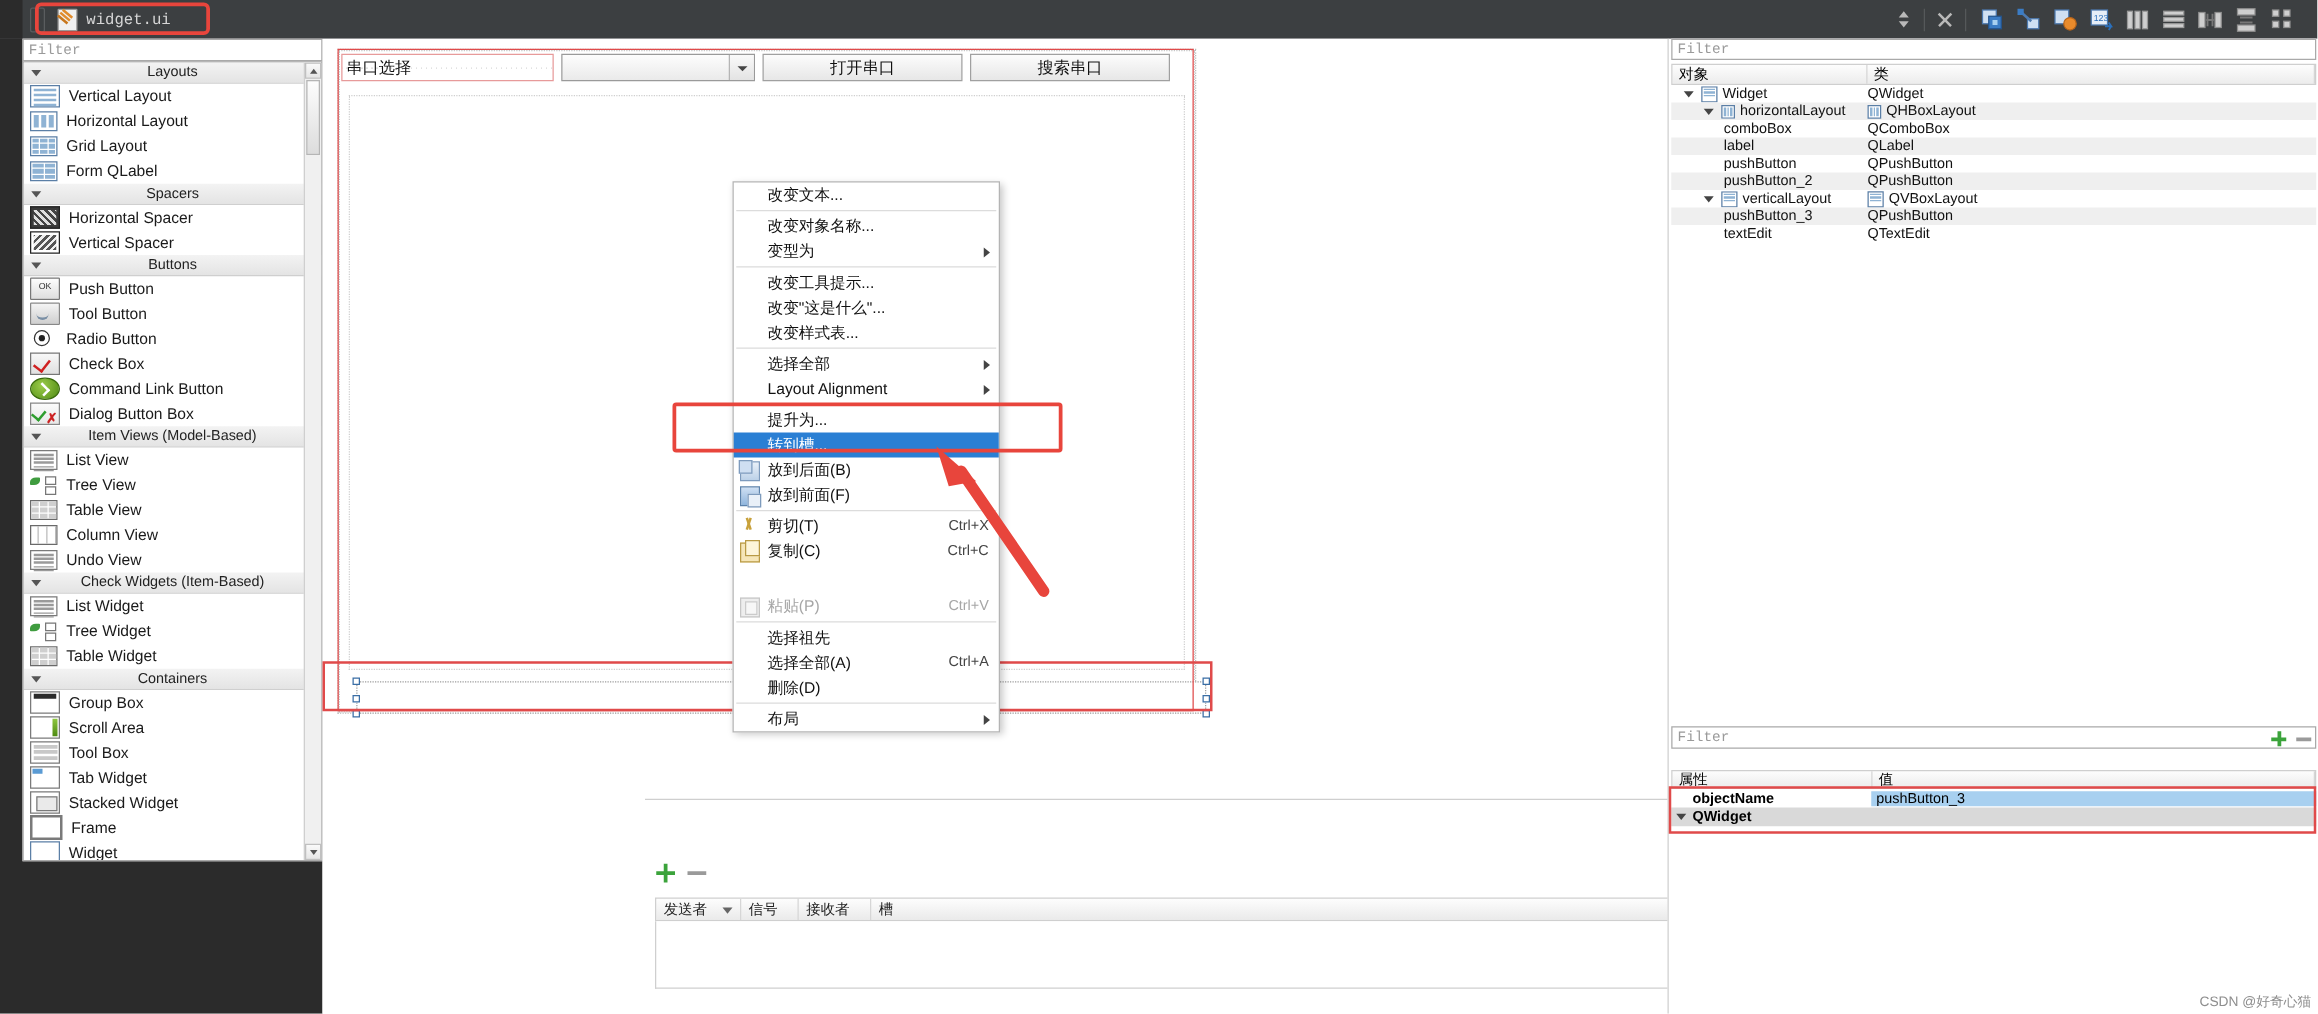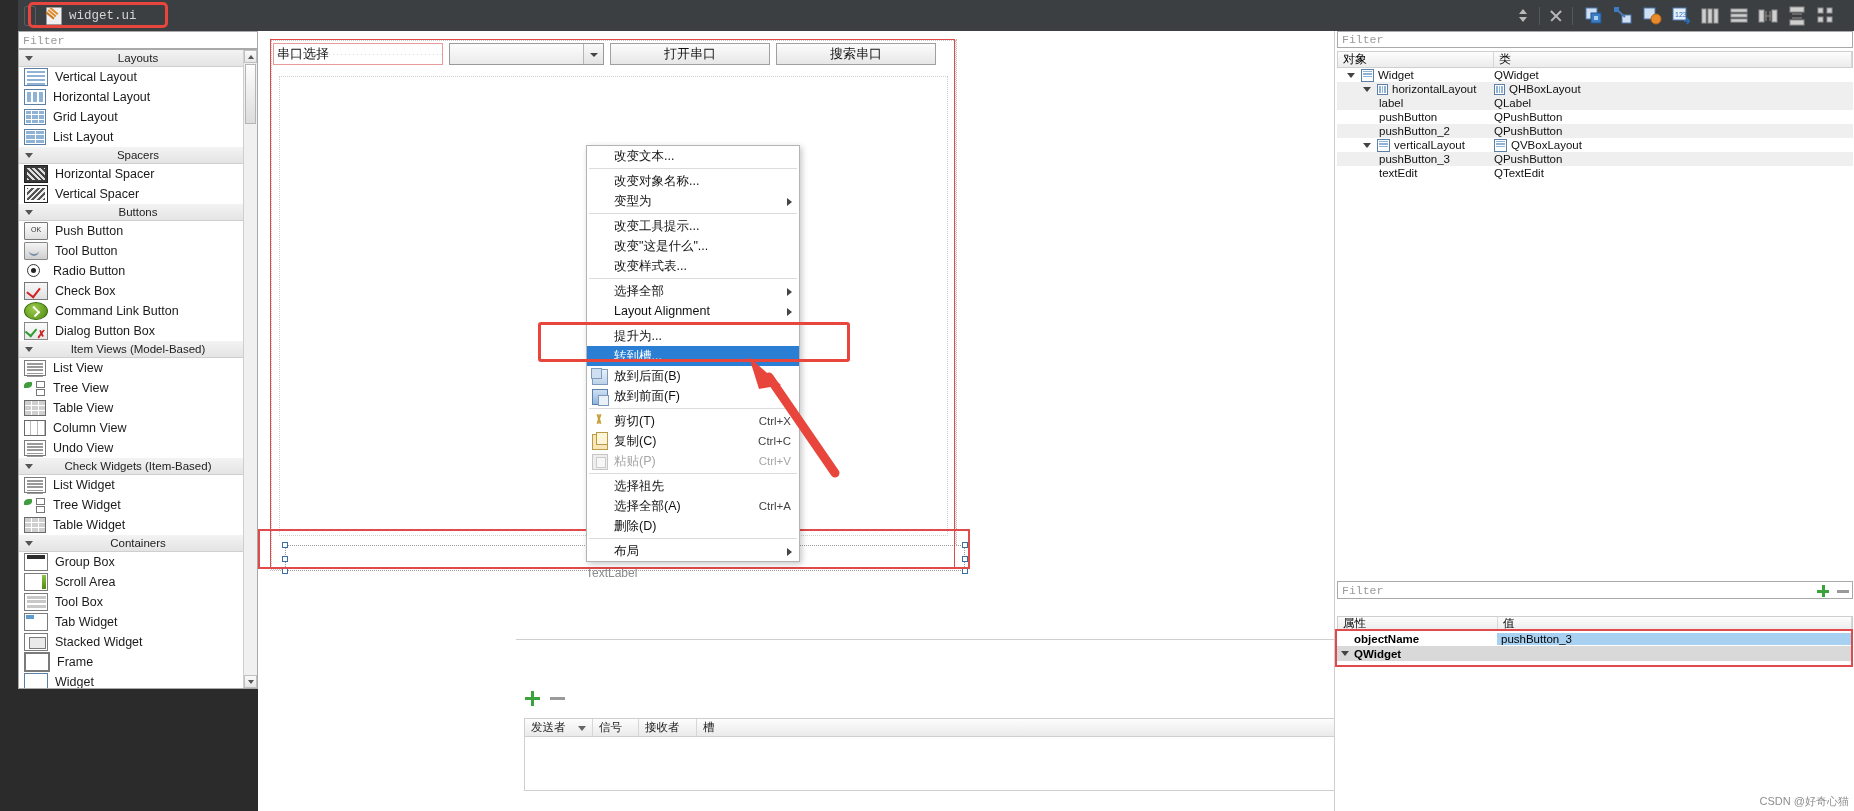--- a/index.html
+++ b/index.html
@@ -158,21 +158,21 @@
   .prow.grouphdr{background:#d9d9d9;font-weight:bold;}
   .prow.selected .pc1{font-weight:bold;}
   .prow.selected .pc2{background:#a8d0f0;}
   .prop-red{position:absolute;left:0px;top:598px;width:518px;height:38px;border:2px solid #e04a4a;box-sizing:border-box;pointer-events:none;}
 
   .watermark{position:absolute;right:6px;bottom:2px;font-size:11px;color:#8e8e8e;}
 
   
   .ctxmenu{position:absolute;left:586px;top:145px;width:212px;background:#ffffff;border:1px solid #b4b4b4;box-shadow:2px 2px 6px rgba(0,0,0,.22);z-index:40;}
   .mi{height:20px;display:flex;align-items:center;position:relative;font-size:12.5px;color:#111;padding-left:27px;padding-right:8px;}
-  .mi.disabled{color:#a6a6a6;}
+  .mi.disabled{color:#a6a6a6;margin-top:24px;}
   .mi.sel{background:#2a7fd4;color:#fff;}
   .mi .sc{margin-left:auto;font-size:11.5px;color:#444;}
   .mi.disabled .sc{color:#a6a6a6;}
   .mi .sub{position:absolute;right:7px;top:7px;border-top:4px solid transparent;border-bottom:4px solid transparent;border-left:5px solid #444;}
   .msep{height:1px;background:#dcdcdc;margin:2px 2px;}
   .mi .mic{position:absolute;left:5px;top:3px;width:14px;height:14px;}
   .mic-back{background:linear-gradient(#e9f0f8,#bcd1e8);border:1px solid #7e9bbd;position:relative;}
   .mic-back:after{content:"";position:absolute;left:-2px;top:-2px;width:9px;height:9px;background:#cfdff2;border:1px solid #7e9bbd;}
   .mic-front{background:linear-gradient(#cfe0f3,#8fb5dd);border:1px solid #5c82ab;position:relative;}
   .mic-front:after{content:"";position:absolute;right:-2px;bottom:-2px;width:9px;height:9px;background:#e9f0f8;border:1px solid #7e9bbd;}
@@ -320,21 +320,21 @@
           </div>
           <div class="itm">
             <span class="ic ic-form">
               <i></i>
               <i></i>
               <i></i>
               <i></i>
               <i></i>
               <i></i>
             </span>
-            <span>List Layout</span>
+            <span>Form QLabel</span>
           </div>
           <div class="grp">
             <span class="arrow"></span>
             <span class="gl">Spacers</span>
           </div>
           <div class="itm">
             <span class="ic ic-hspacer"></span>
             <span>Horizontal Spacer</span>
           </div>
           <div class="itm">
@@ -593,20 +593,29 @@
           </span>
           <span class="c2">
             <span class="mini h">
               <i></i>
               <i></i>
               <i></i>
             </span>
             <span>QHBoxLayout</span>
           </span>
         </div>
+        <div class="orow">
+          <span class="c1">
+            <span style="display:inline-block;width:38px"></span>
+            <span>comboBox</span>
+          </span>
+          <span class="c2">
+            <span>QComboBox</span>
+          </span>
+        </div>
         <div class="orow alt">
           <span class="c1">
             <span style="display:inline-block;width:38px"></span>
             <span>label</span>
           </span>
           <span class="c2">
             <span>QLabel</span>
           </span>
         </div>
         <div class="orow">

